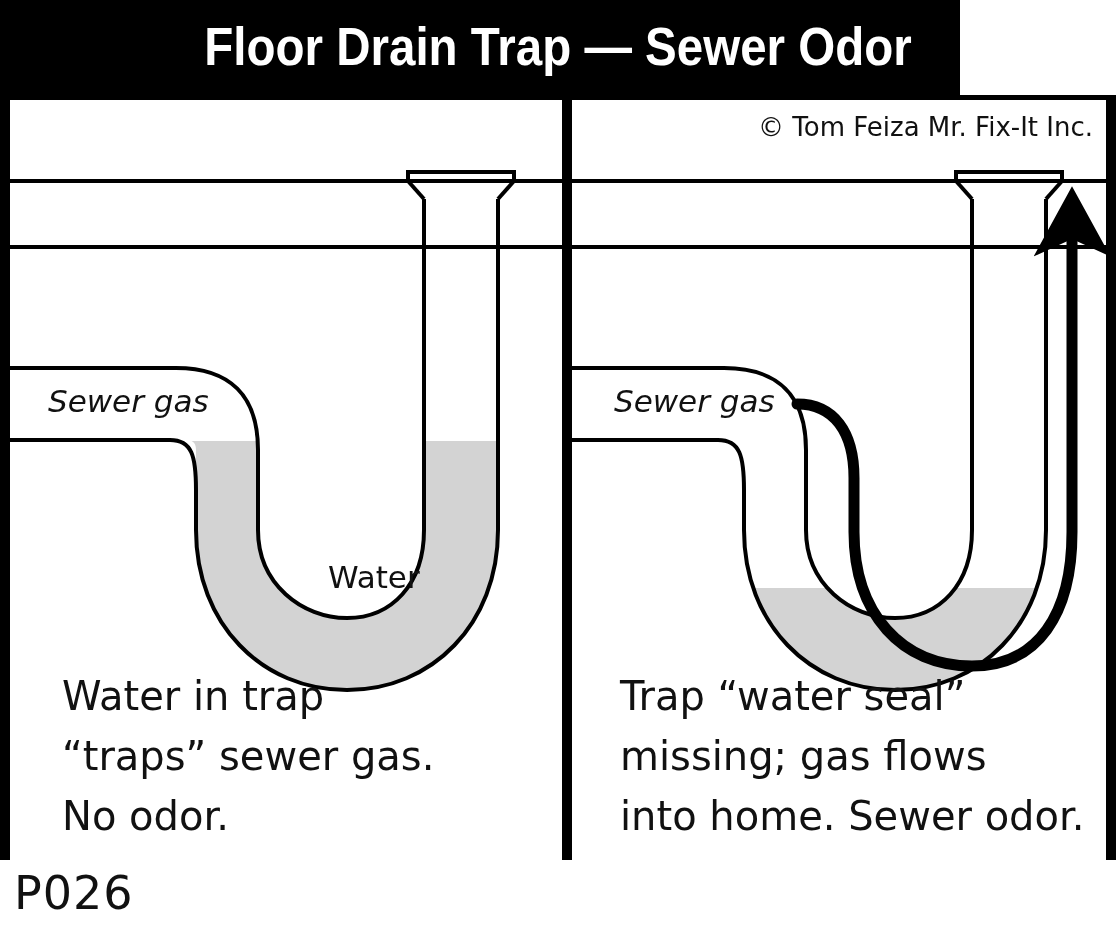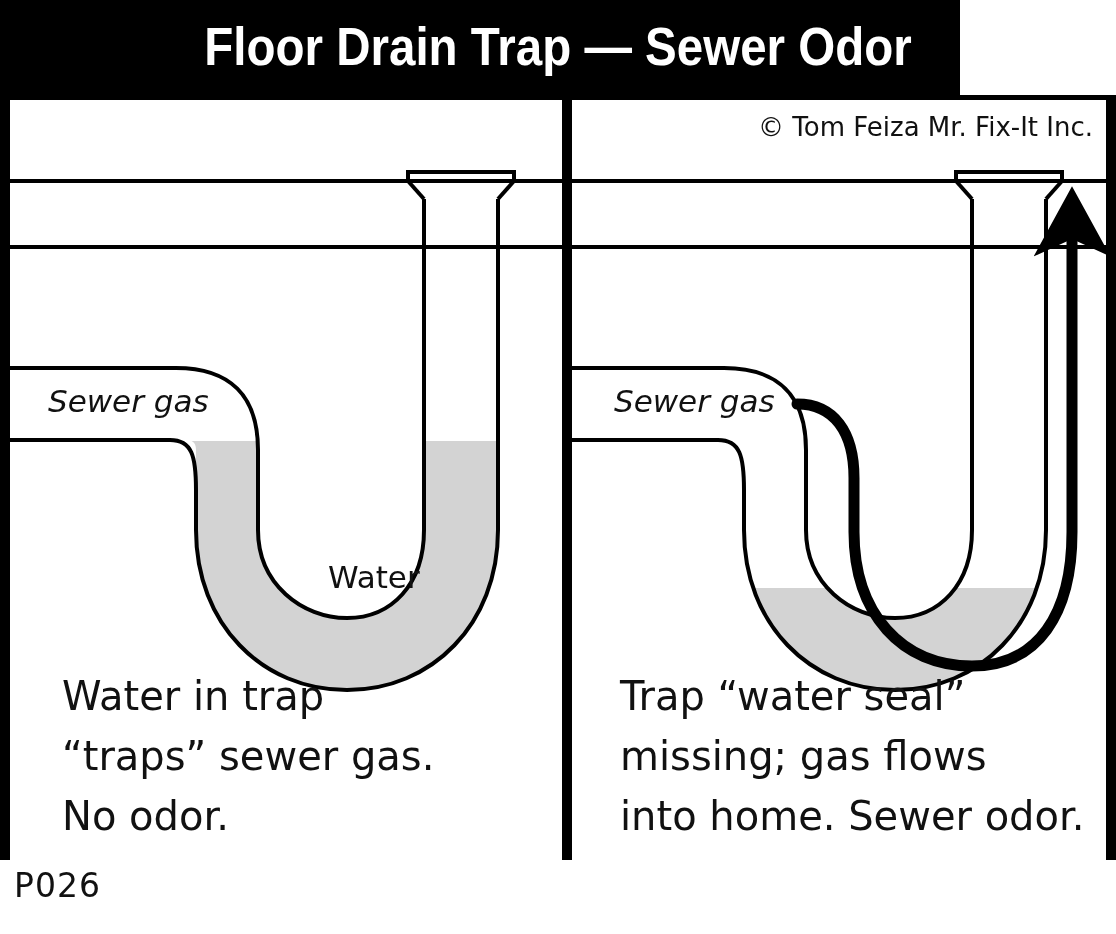--- a/index.html
+++ b/index.html
@@ -66,21 +66,21 @@
   }
   .panel-left  { left: 10px;  width: 552px; }
   .panel-right { left: 572px; width: 534px; }
 
   
   .code-label {
     position: absolute;
     left: 14px;
     top: 866px;
     font-family: "DejaVu Sans", sans-serif;
-    font-size: 33px;
+    font-size: 46px;
     color: #111111;
     letter-spacing: 1px;
   }
 
   
   svg { display: block; }
   .hand {
     font-family: "DejaVu Sans", sans-serif;
     fill: #111111;
   }

